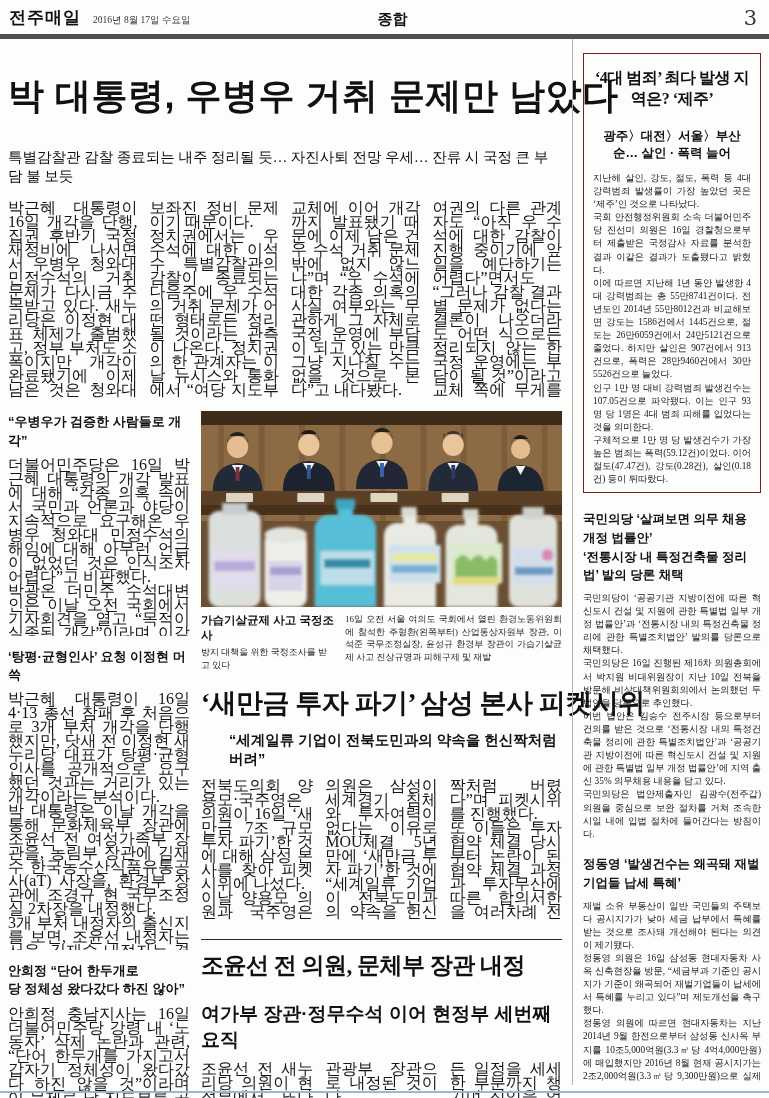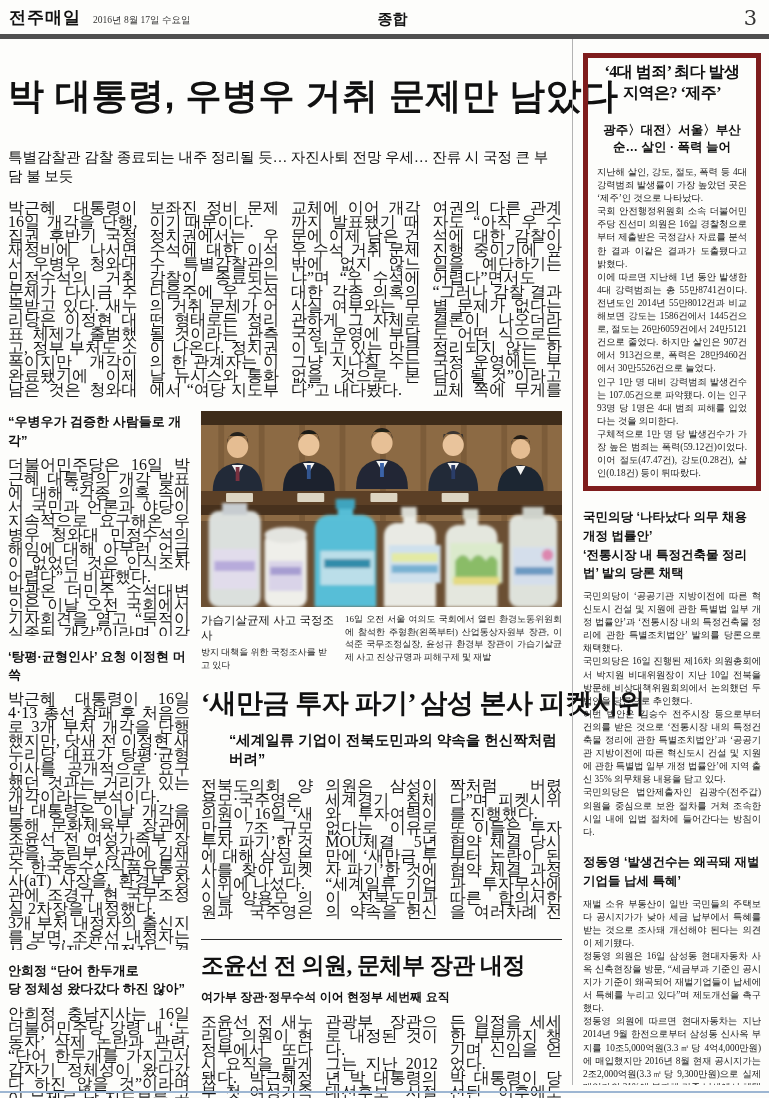--- a/index.html
+++ b/index.html
@@ -31,39 +31,39 @@
   .rail-article { margin-bottom:10px; }
   .rail-headline { font-family:"Liberation Sans", sans-serif; font-weight:bold; font-size:13px; line-height:1.4; margin:12px 0 8px; white-space:pre-line; }
   .rail-article:first-child .rail-headline { margin-top:2px; }
   .rail-body { overflow:hidden; }
   .rail-body.h1 { height:178px; } .rail-body.h2 { height:258px; } .rail-body.h3 { height:148px; }
   .photo-zone { flex:1; min-width:0; }
   .photo-frame { width:100%; height:196px; background:#6b4f33; overflow:hidden; }
   .photo-frame svg { display:block; width:100%; height:100%; }
   .caption-row { display:flex; gap:10px; margin-top:6px; }
   .caption-left { width:134px; flex:none; }
-  .caption-title { font-family:"Liberation Sans", sans-serif; font-weight:normal; font-size:11.5px; line-height:1.3; }
+  .caption-title { font-family:"Liberation Sans", sans-serif; font-weight:bold; font-size:11.5px; line-height:1.3; }
   .caption-note { font-size:9px; margin-top:3px; color:#222; }
   .caption-text { flex:1; font-size:9px; line-height:12.5px; text-align:justify; color:#222; }
   
   .sae-article { margin-top:13px; }
   .sae-head-row { display:flex; align-items:center; gap:15px; }
   .sae-byline { width:92px; flex:none; text-align:right; font-family:"Liberation Sans", sans-serif; font-weight:bold; font-size:12px; line-height:1.6; white-space:pre-line; }
   .sae-headline { font-weight:bold; font-size:27px; letter-spacing:-0.5px; white-space:nowrap; }
   .sae-subhead { margin:10px 0 0 28px; font-family:"Liberation Sans", sans-serif; font-weight:bold; font-size:14.5px; }
   .sae-body { margin-top:10px; column-count:3; column-gap:12px; height:148px; overflow:hidden; }
   .mid-divider { border:none; border-top:1.5px solid #2a2a2a; margin-top:12px; }
   
   .cho-article { margin-top:10px; }
   .cho-headline { font-weight:bold; font-size:23px; letter-spacing:-0.5px; }
-  .cho-subhead { margin-top:8px; font-family:"Liberation Sans", sans-serif; font-weight:bold; font-size:12px; }
+  .cho-subhead { margin-top:20px; font-family:"Liberation Sans", sans-serif; font-weight:bold; font-size:19px; }
   .cho-body { margin-top:9px; column-count:3; column-gap:12px; height:158px; overflow:hidden; }
   
   .side-bodytext { font-size:9.3px; line-height:13.1px; text-align:justify; white-space:pre-line; color:#151515; }
-  .boxed-article { border:5px solid #7f1d1d; padding:4px 9px 8px; }
+  .boxed-article { border:1px solid #7f1d1d; padding:14px 9px 8px; }
   .box-headline { font-weight:bold; font-size:16px; text-align:center; letter-spacing:-0.5px; }
   .box-subhead { margin-top:18px; font-family:"Liberation Sans", sans-serif; font-weight:bold; font-size:12.5px; text-align:center; }
   .box-body { margin-top:10px; height:312px; overflow:hidden; }
   .side-article { margin-top:17px; }
   .side-headline { font-family:"Liberation Sans", sans-serif; font-weight:bold; font-size:12.5px; line-height:1.5; white-space:pre-line; }
   .side-body { margin-top:7px; overflow:hidden; }
   .side-body.s1 { height:246px; } .side-body.s2 { height:222px; }
   .bottom-rule { position:absolute; left:0; right:0; bottom:5px; height:2px; background:#9db6d2; }
 </style>
 </head>
@@ -289,21 +289,21 @@
 이에 따르면 지난해 1년 동안 발생한 4대 강력범죄는 총 55만8741건이다. 전년도인 2014년 55만8012건과 비교해보면 강도는 1586건에서 1445건으로, 절도는 26만6059건에서 24만5121건으로 줄었다. 하지만 살인은 907건에서 913건으로, 폭력은 28만9460건에서 30만5526건으로 늘었다.
 인구 1만 명 대비 강력범죄 발생건수는 107.05건으로 파악됐다. 이는 인구 93명 당 1명은 4대 범죄 피해를 입었다는 것을 의미한다.
 구체적으로 1만 명 당 발생건수가 가장 높은 범죄는 폭력(59.12건)이었다. 이어 절도(47.47건), 강도(0.28건), 살인(0.18건) 등이 뒤따랐다.
 지역적으로 살펴보면 제주는 인구 1만 명당 153.62건의 4대 강력범죄가 발생한 것으로 집계됐다. 다음으로 ▲광주(122.79건) ▲대전(121.45건) ▲서울(121.17건) ▲부산(117.47건) 순을 차지했다.
 반면 4대 범죄 발생이 가장 적은 지역은 경북이었다. 인구 1만명 당 90.30건이 일어난 것으로 파악됐다.
 이외 충남(92.11건), 전북(96.55건), 전남(96.75건), 인천(98.10건)으로 강력범죄가 적은 지역으로 꼽혔다.
 진 의원은 “지역, 계층별, 성·연령별로 강력범죄에 취약 집단에 대한 집중적인 예방 정책이 필요하다. 국정감사를 통해 대안을 마련하겠다”고 말했다.  /뉴시스</div>
       </div>
 
       <div class="side-article">
-        <div class="side-headline">국민의당 ‘나타났다 의무 채용 개정 법률안’
+        <div class="side-headline">국민의당 ‘살펴보면 의무 채용 개정 법률안’
 ‘전통시장 내 특정건축물 정리법’ 발의 당론 채택</div>
         <div class="side-body s1 side-bodytext">국민의당이 ‘공공기관 지방이전에 따른 혁신도시 건설 및 지원에 관한 특별법 일부 개정 법률안’과 ‘전통시장 내의 특정건축물 정리에 관한 특별조치법안’ 발의를 당론으로 채택했다.
 국민의당은 16일 진행된 제16차 의원총회에서 박지원 비대위원장이 지난 10일 전북을 방문해 비상대책위원회의에서 논의했던 두 법안을 당론으로 추인했다.
 이번 법안은 김승수 전주시장 등으로부터 건의를 받은 것으로 ‘전통시장 내의 특정건축물 정리에 관한 특별조치법안’과 ‘공공기관 지방이전에 따른 혁신도시 건설 및 지원에 관한 특별법 일부 개정 법률안’에 지역 출신 35% 의무채용 내용을 담고 있다.
 국민의당은 법안제출자인 김광수(전주갑) 의원을 중심으로 보완 절차를 거쳐 조속한 시일 내에 입법 절차에 들어간다는 방침이다.
 김광수 국민의당 전북도당 위원장은 “현행법에는 혁신도시 지역인재 채용이 권고사항으로 돼 있어 2015년 12개 지역 혁신도시 공공기관의 지역인재 채용률이 10%내외에 불과한 실정”이라며 “지역인재 의무 채용법이 통과되면 지역 일자리 창출과 지역경제 활성화에 실질적인 도움이 될 것으로 기대한다”고 전했다.  /신관영 기자</div>
       </div>
 
       <div class="side-article">
         <div class="side-headline">정동영 ‘발생건수는 왜곡돼 재벌기업들 납세 특혜’</div>

